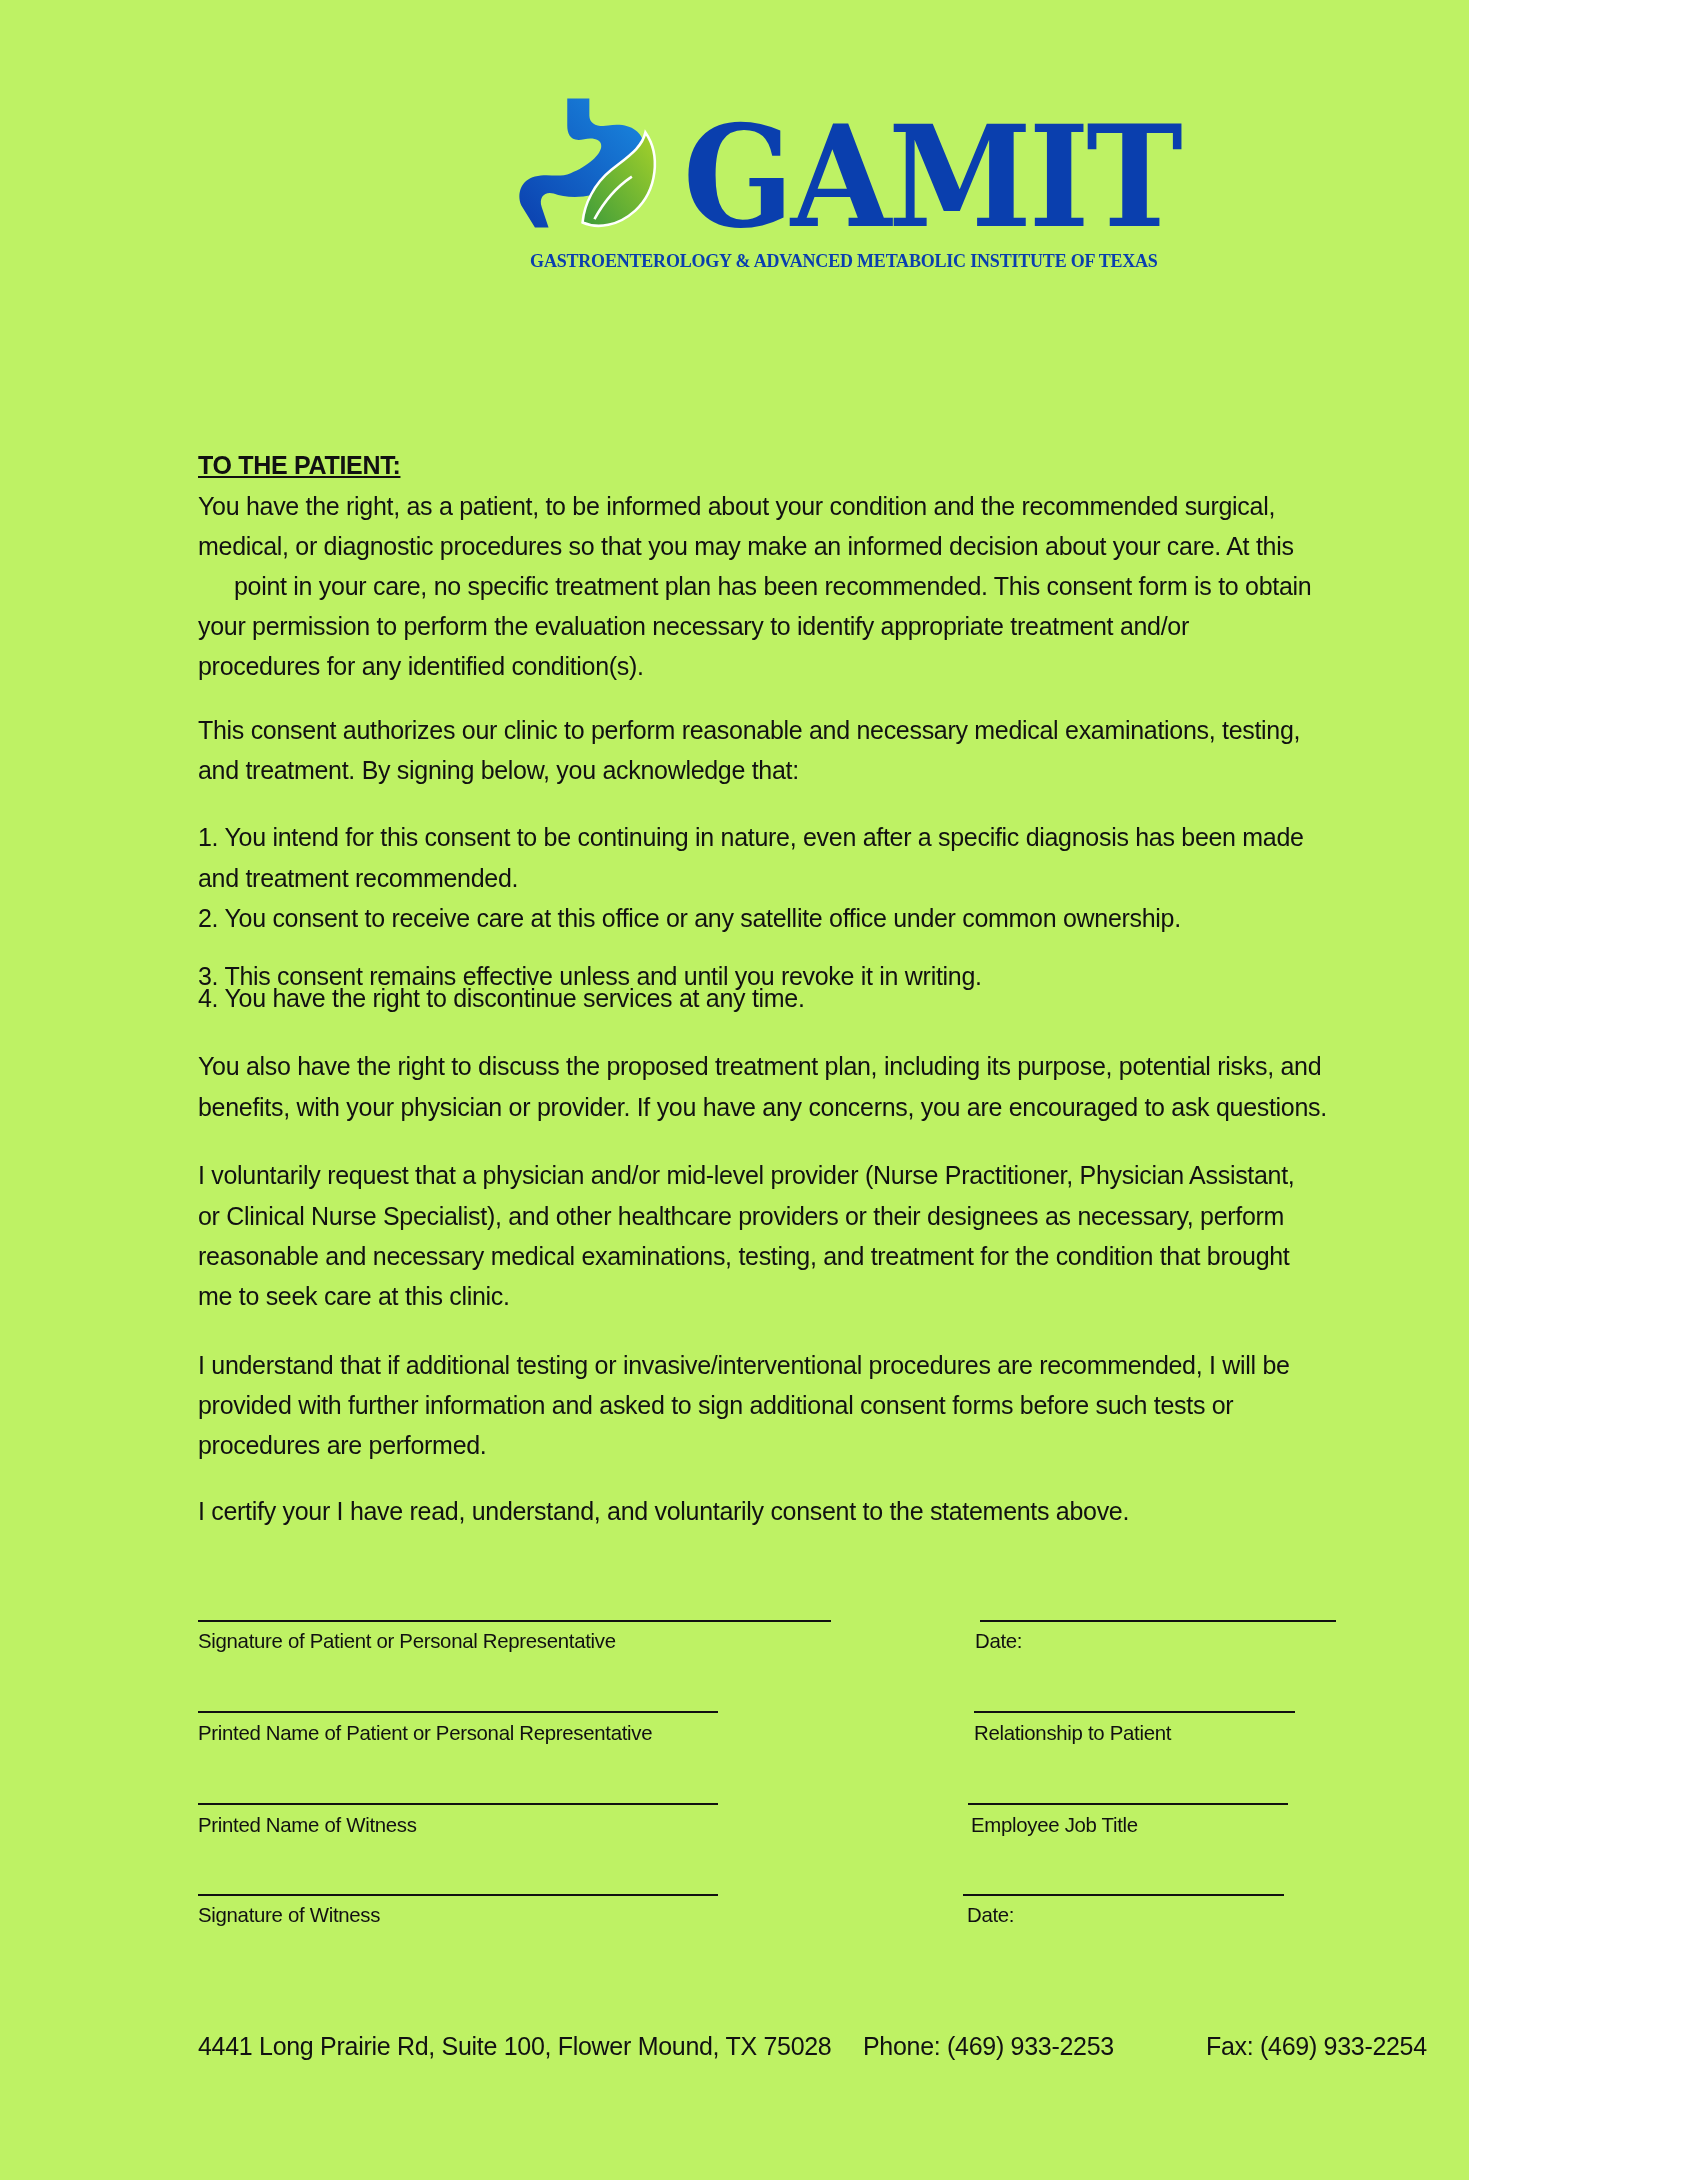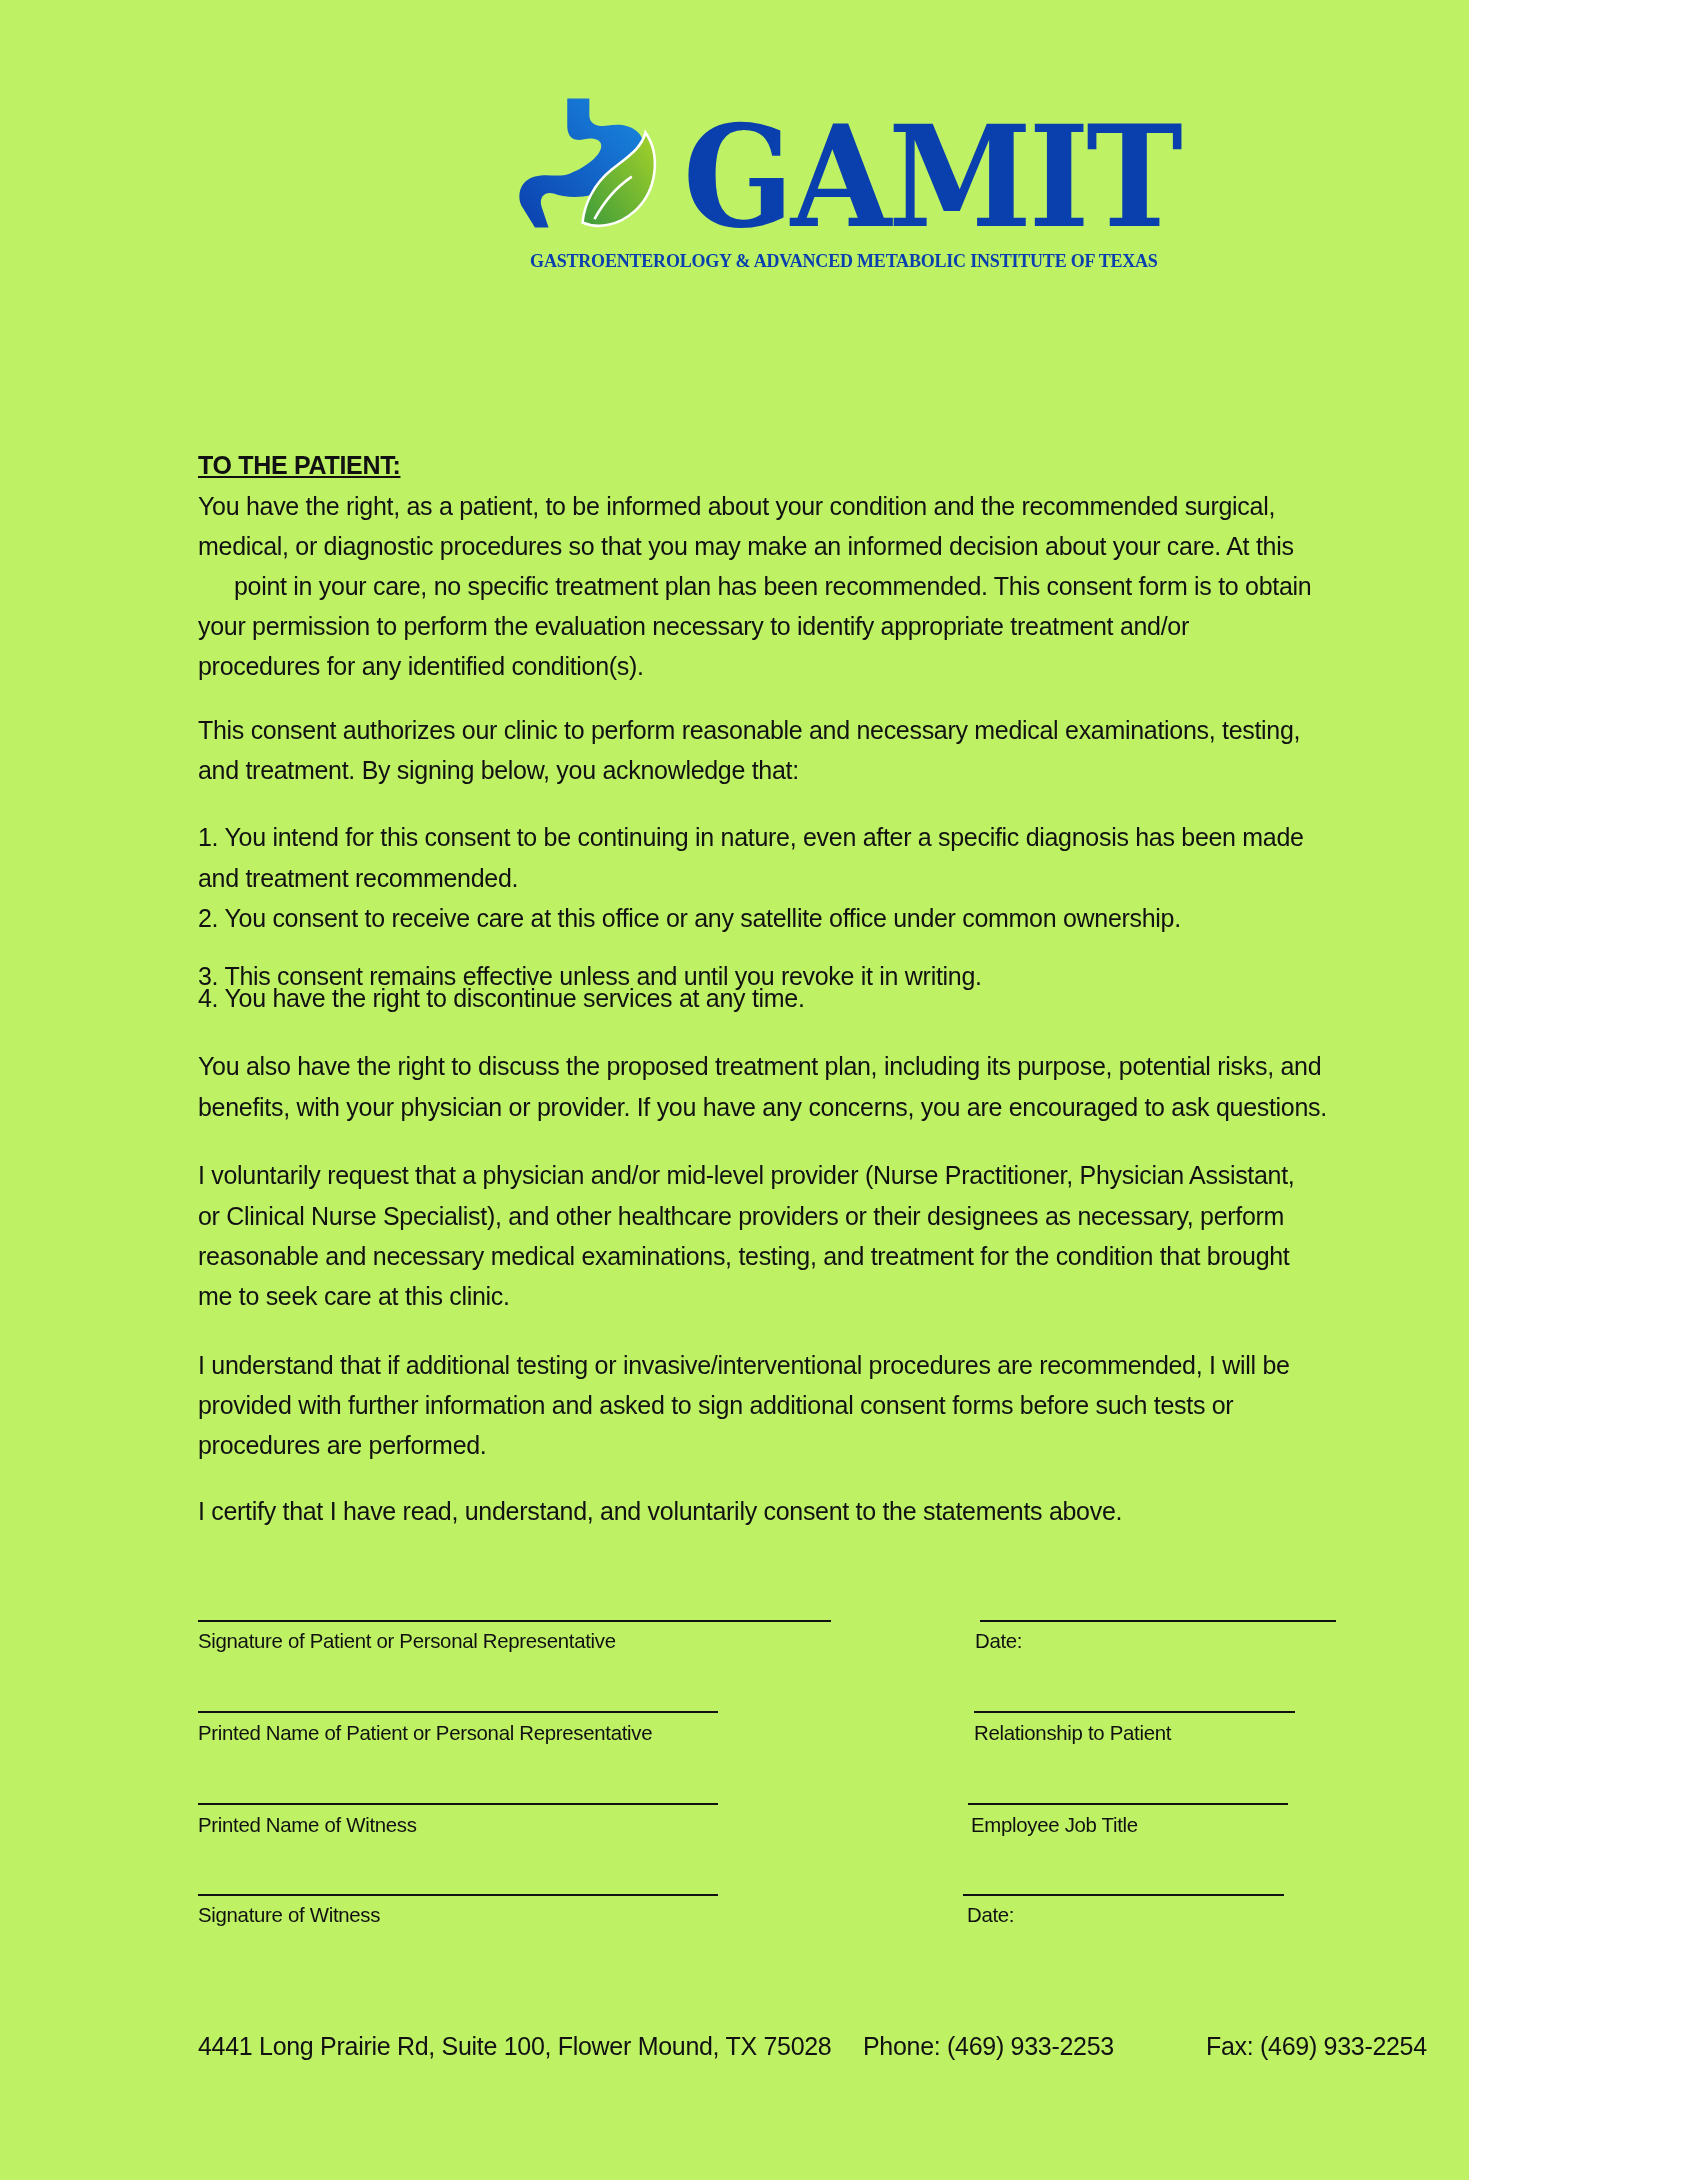--- a/index.html
+++ b/index.html
@@ -103,21 +103,21 @@
       <div class="line" style="top:1279px;">me to seek care at this clinic.</div>
     </div>
 
     <div>
       <div class="line" style="top:1348px;">I understand that if additional testing or invasive/interventional procedures are recommended, I will be</div>
       <div class="line" style="top:1388px;">provided with further information and asked to sign additional consent forms before such tests or</div>
       <div class="line" style="top:1428px;">procedures are performed.</div>
     </div>
 
     <div>
-      <div class="line" style="top:1494px;">I certify that I have read, understand, and voluntarily consent to the statements above.</div>
+      <div class="line" style="top:1494px;">I certify your I have read, understand, and voluntarily consent to the statements above.</div>
     </div>
   </div>
 
   <div>
 
     <div class="sig-rule" style="left:198px; top:1620px; width:633px;"></div>
     <div class="sig-label" style="left:198px; top:1629px;">Signature of Patient or Personal Representative</div>
     <div class="sig-rule" style="left:980px; top:1620px; width:356px;"></div>
     <div class="sig-label" style="left:975px; top:1629px;">Date:</div>
 

